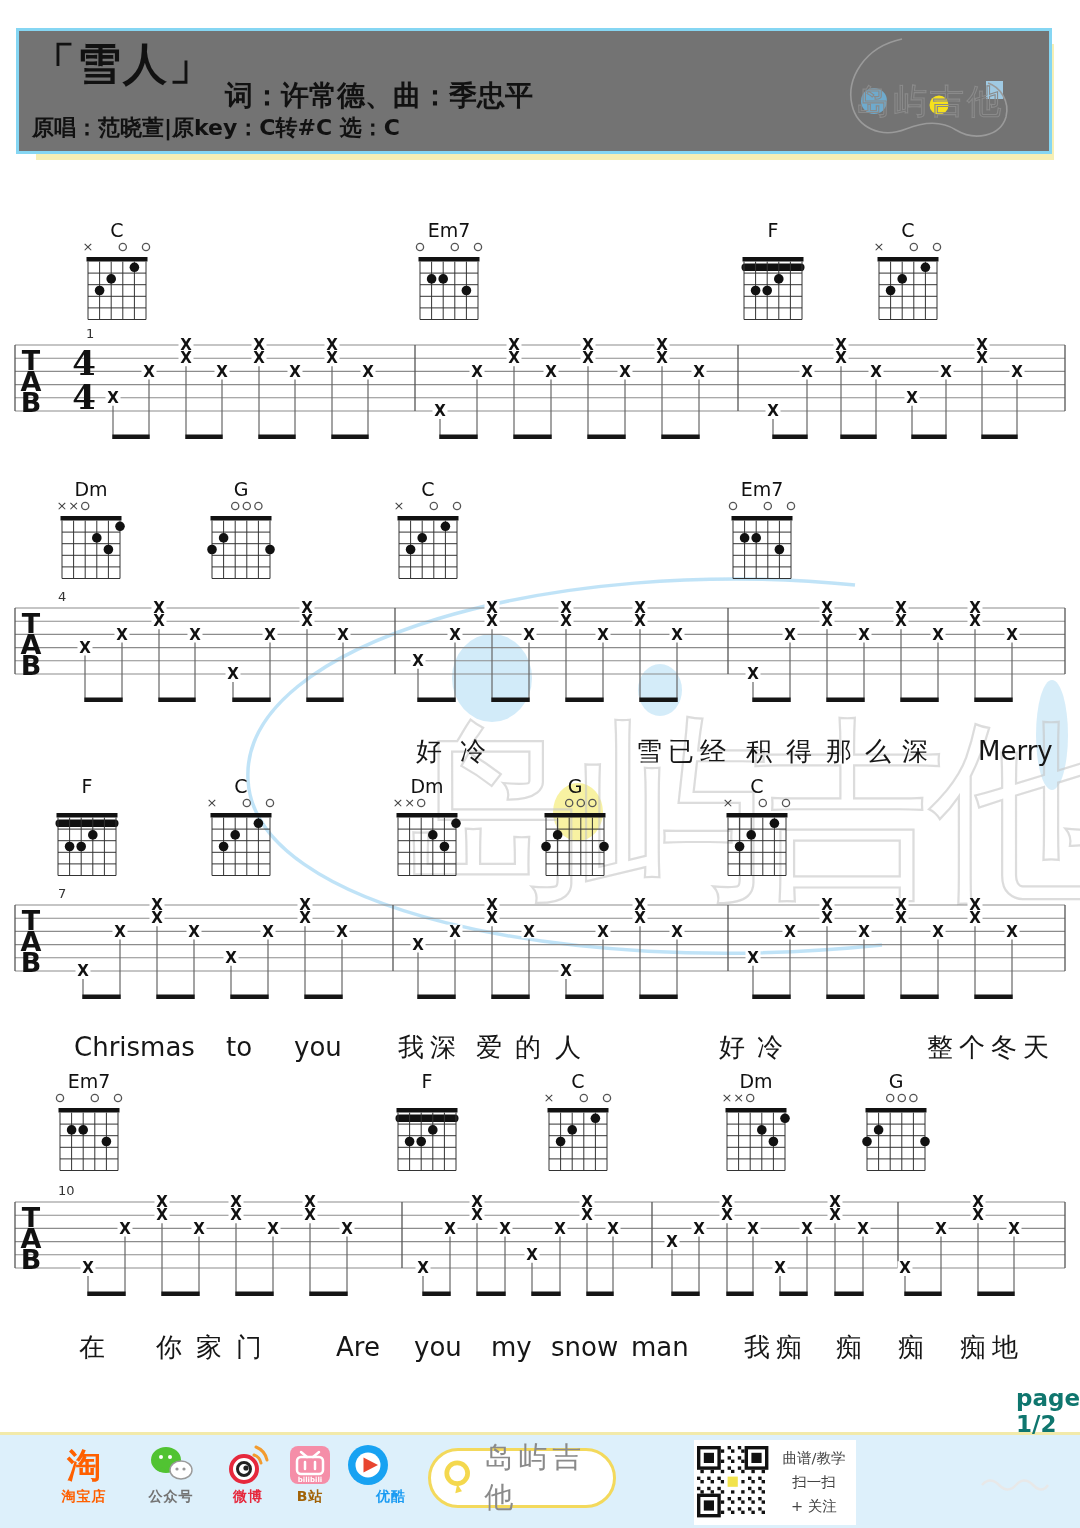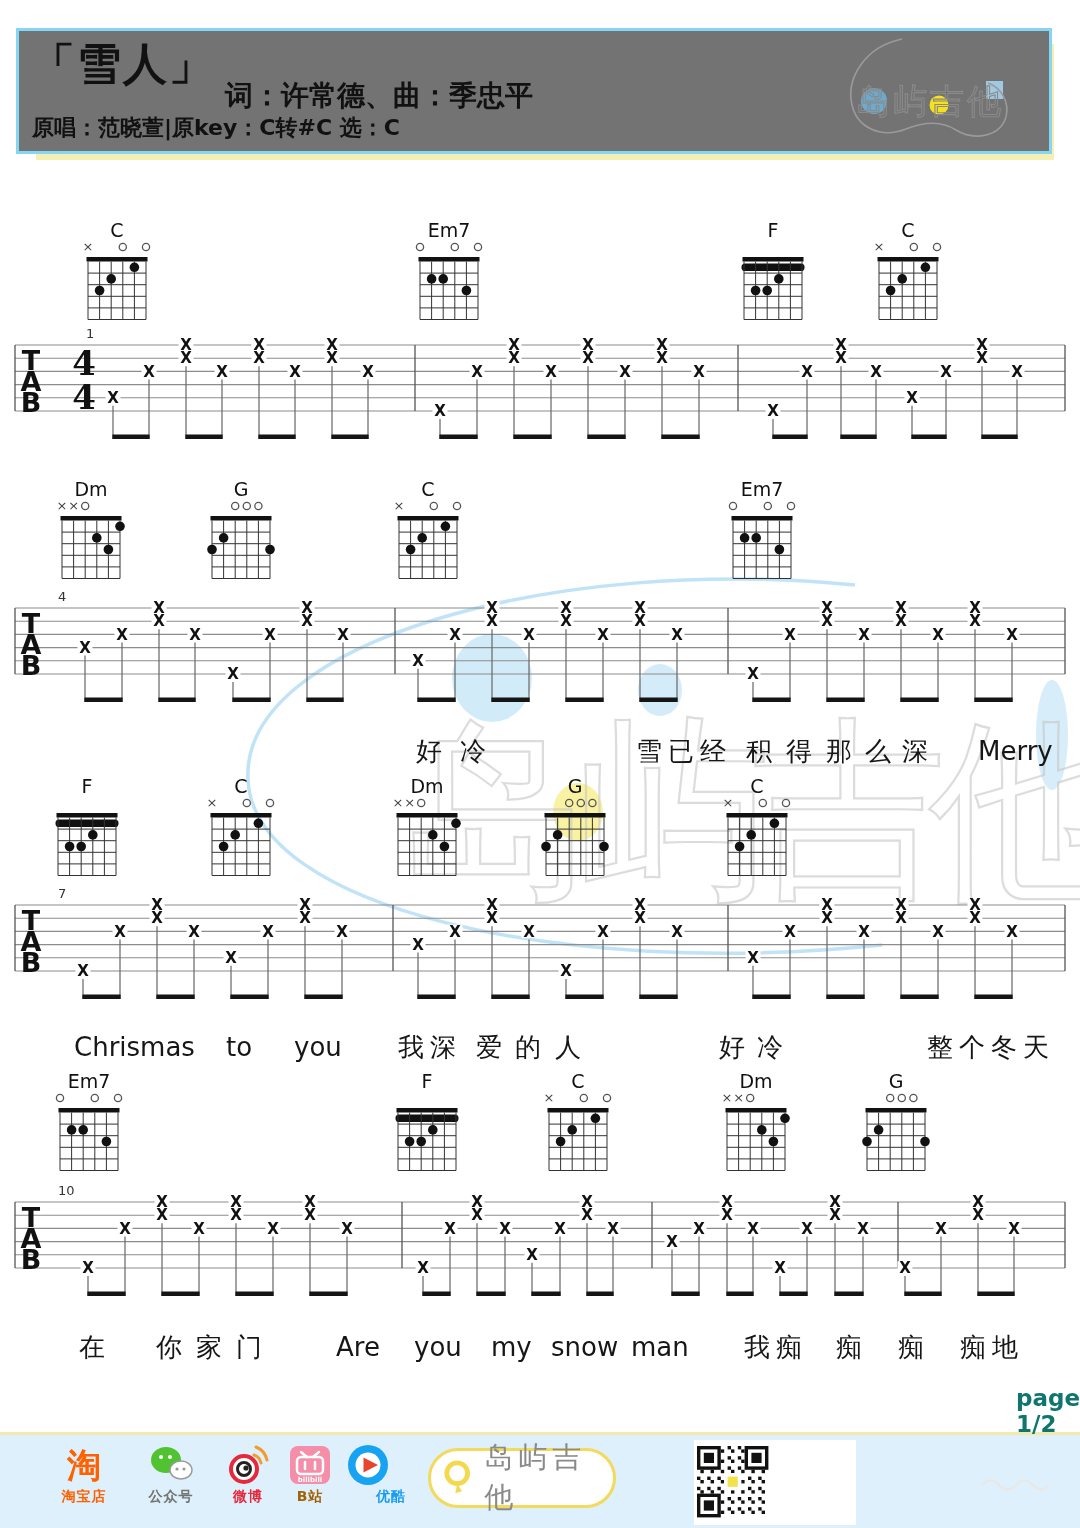--- a/index.html
+++ b/index.html
@@ -1076,19 +1076,24 @@
           <rect x="9.8" y="12.8" width="10.2" height="10.2" fill="#111"></rect>
           <rect x="50.6" y="6" width="23.8" height="23.8" fill="#111"></rect>
           <rect x="54" y="9.4" width="17" height="17" fill="#fff"></rect>
           <rect x="57.4" y="12.8" width="10.2" height="10.2" fill="#111"></rect>
           <rect x="3" y="53.6" width="23.8" height="23.8" fill="#111"></rect>
           <rect x="6.4" y="57" width="17" height="17" fill="#fff"></rect>
           <rect x="9.8" y="60.4" width="10.2" height="10.2" fill="#111"></rect>
           <rect x="30.2" y="33.2" width="17" height="17" fill="#fff"></rect>
           <rect x="33.599999999999994" y="36.599999999999994" width="10.2" height="10.2" fill="#f2e34c"></rect>
         </svg>
+      <div class="qr-lines">
+        <span>曲谱/教学</span>
+        <span>扫一扫</span>
+        <span>+ 关注</span>
+      </div>
     </div>
     <svg class="squiggle" width="70" height="14" viewBox="0 0 70 14">
       <path d="M2 8 q 8 -9 17 0 t 17 0 t 17 0 t 15 0" stroke="#e8e8e8" stroke-width="2.5" fill="none"></path>
     </svg>
   </div>
 
 </div>
 
 </body></html>

